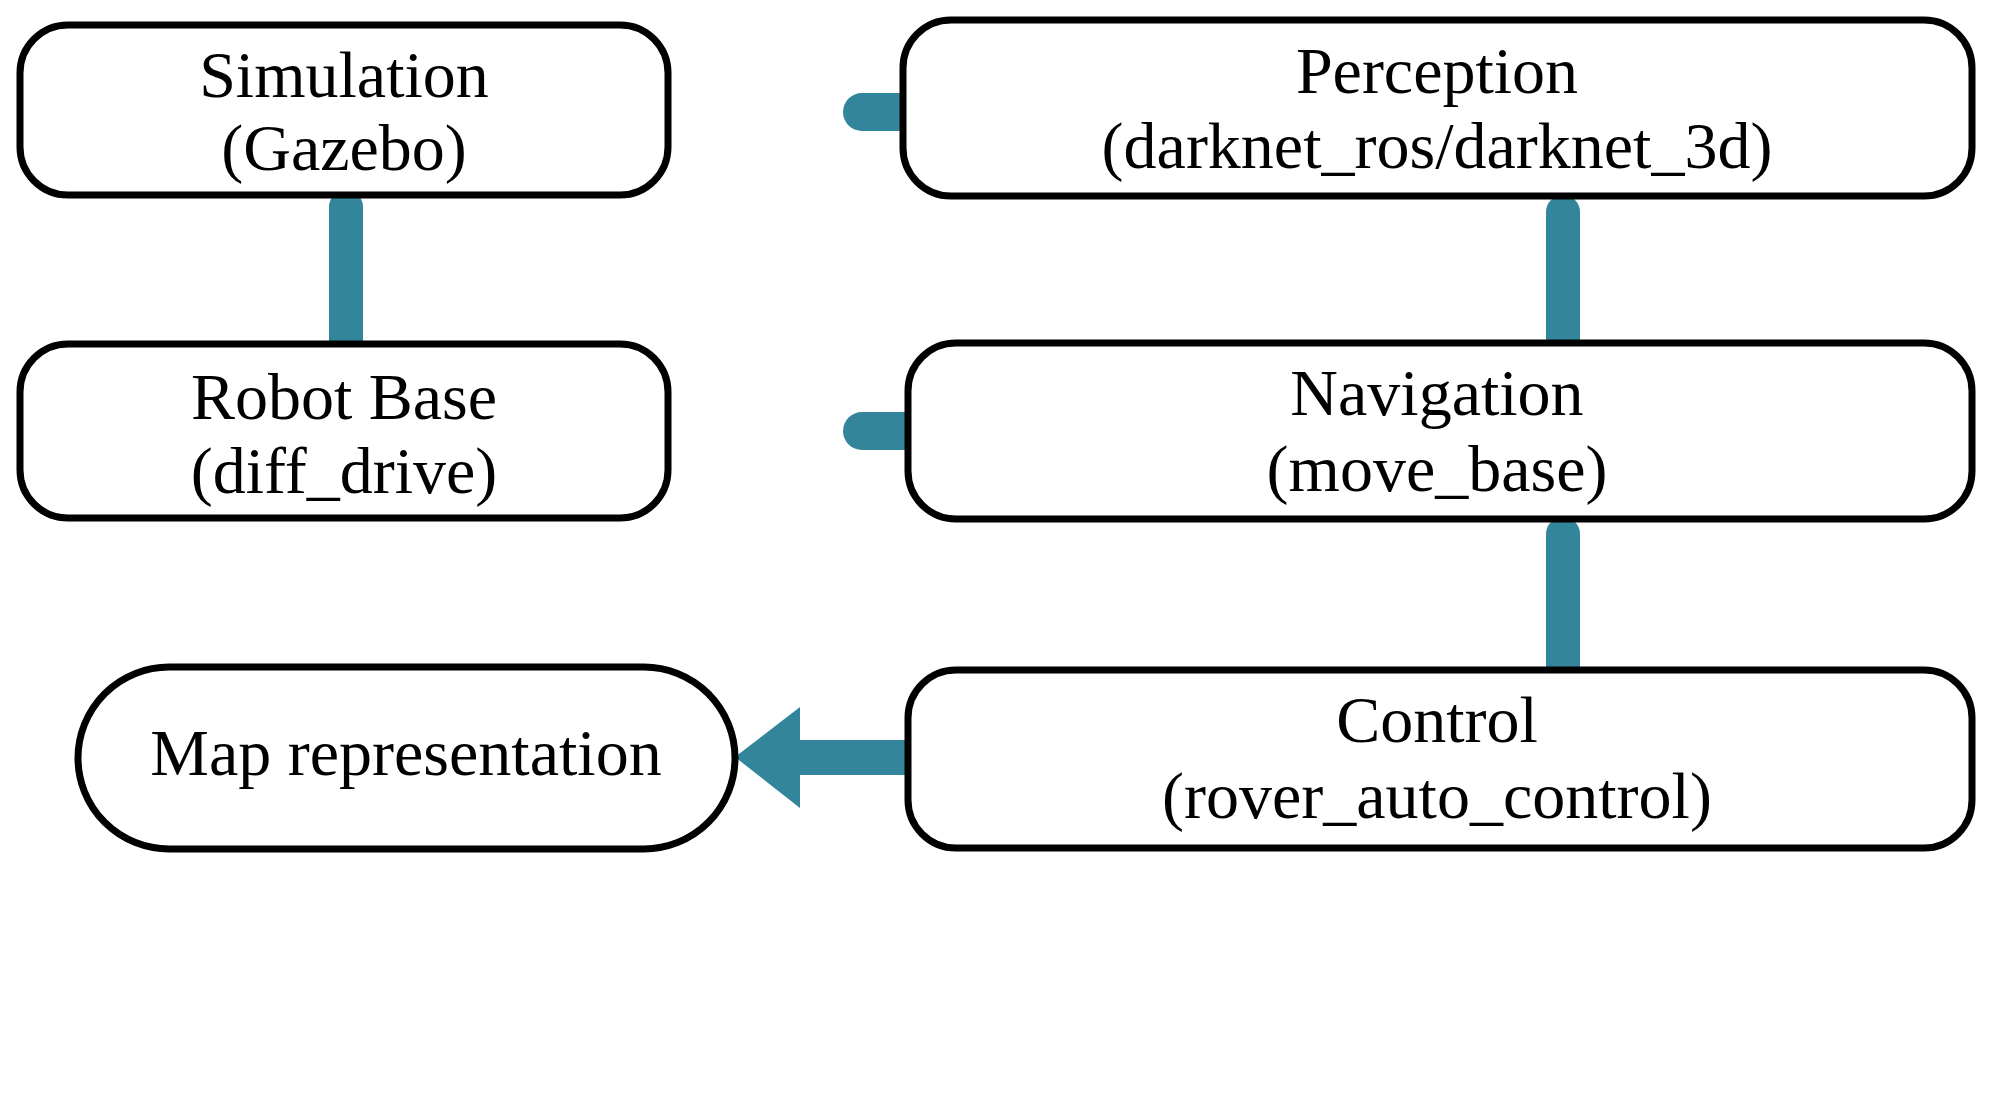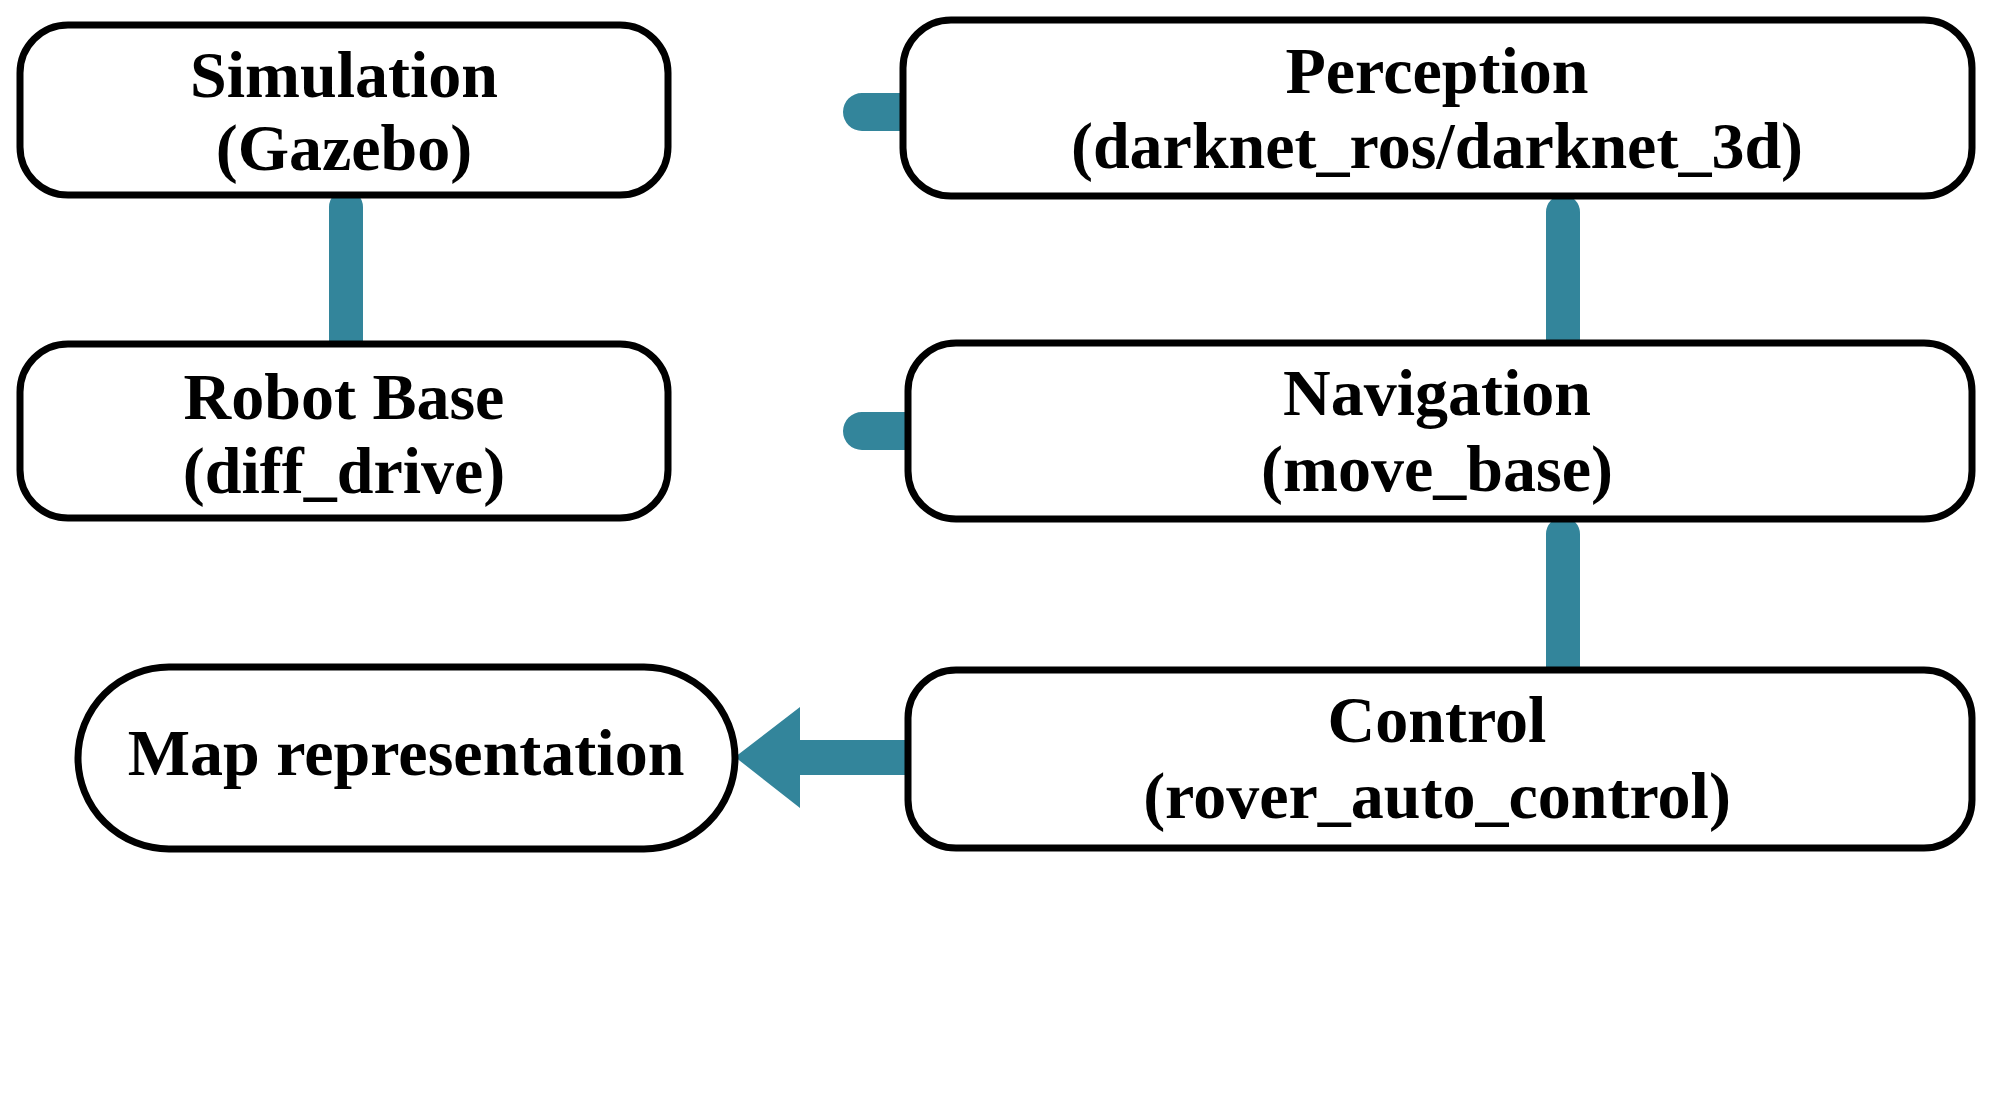--- a/index.html
+++ b/index.html
@@ -39,21 +39,21 @@
     text-anchor: middle;
     dominant-baseline: middle;
   }
   .label-line-1 { font-size: 66px; }
   .label-line-2 { font-size: 66px; }
   .label-single { font-size: 66px; }
 </style>
 </head>
 <body style="background: rgb(255, 255, 255);">
 
-<div id="diagram-root" style="background: rgb(255, 255, 255); font-weight: bold;">
+<div id="diagram-root" style="background: rgb(255, 255, 255);">
   <svg class="diagram-canvas" viewBox="0 0 1991 1097" xmlns="http://www.w3.org/2000/svg">
 
     <g>
       <path class="edge-path" d="M 843 112
                a 19 19 0 0 1 19 -19
                L 1068 93
                L 1068 70
                L 1130 130
                L 1068 190
                L 1068 131

